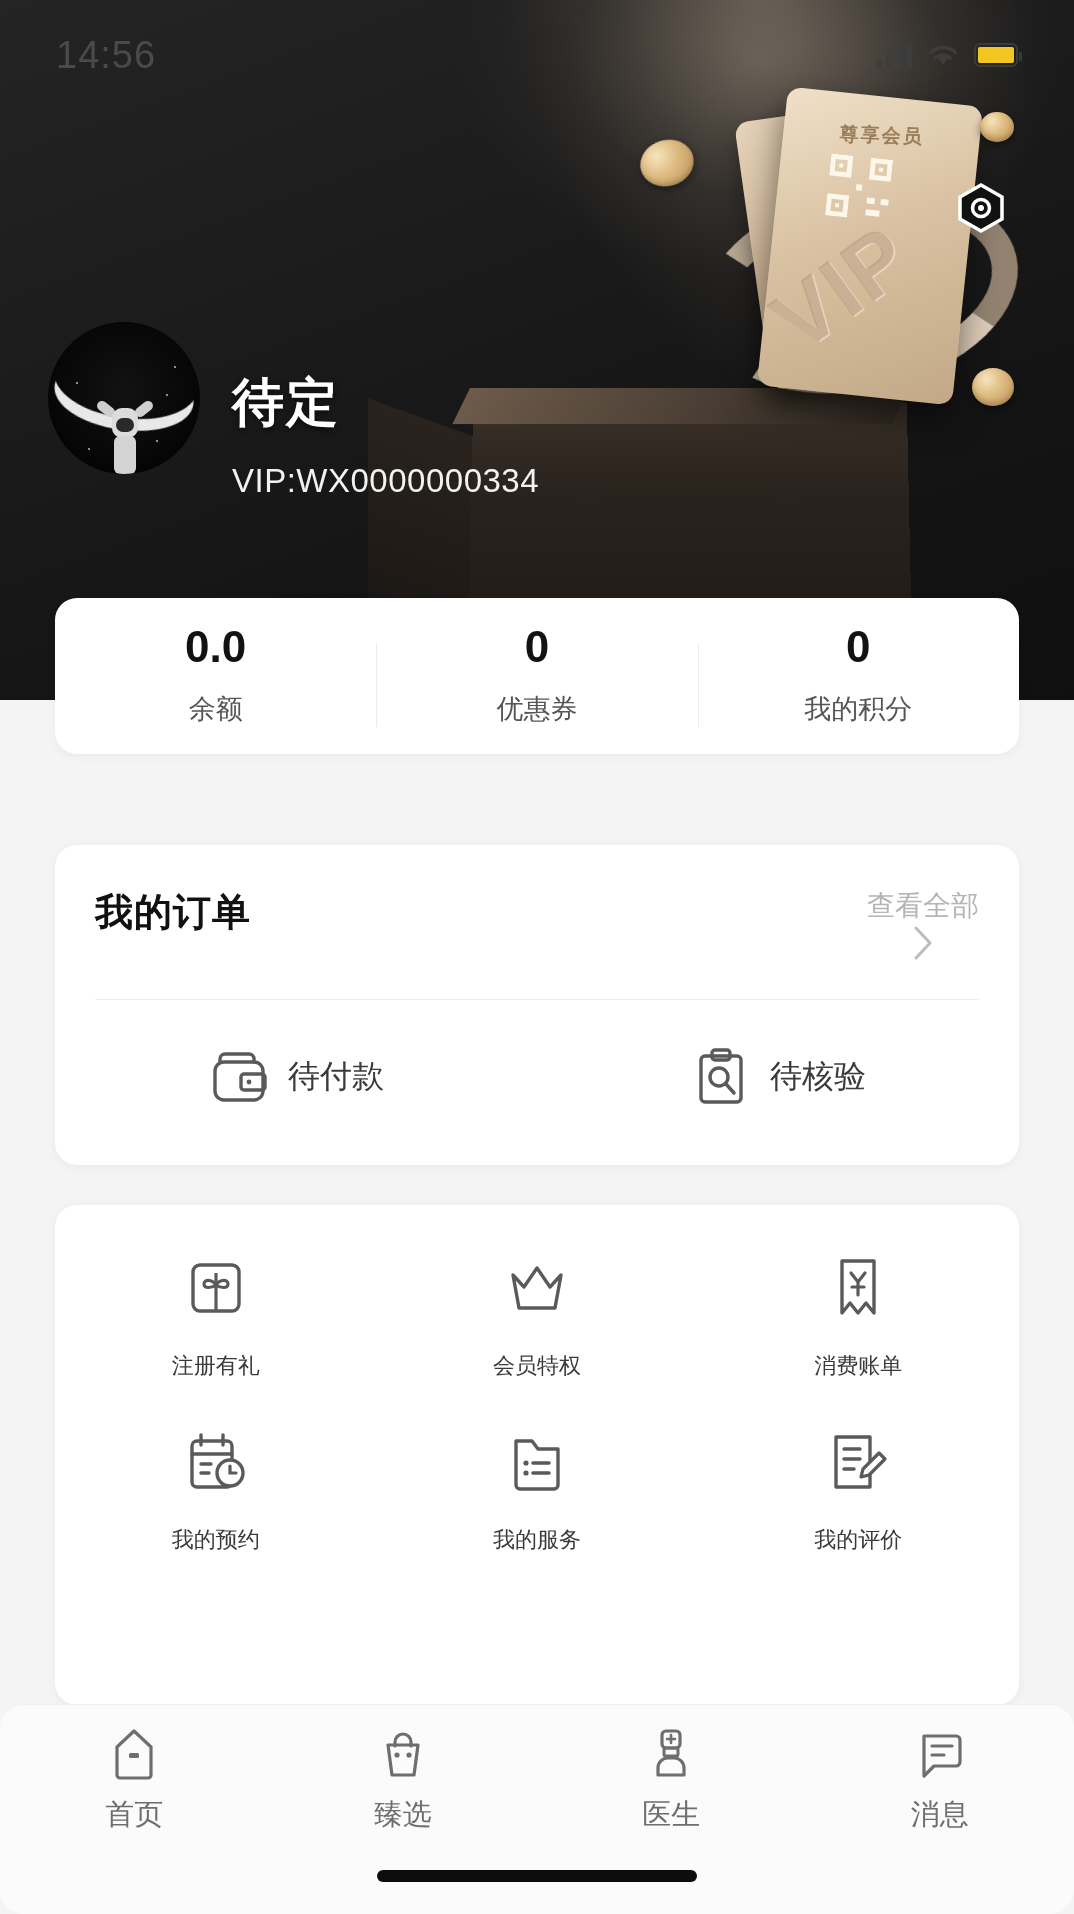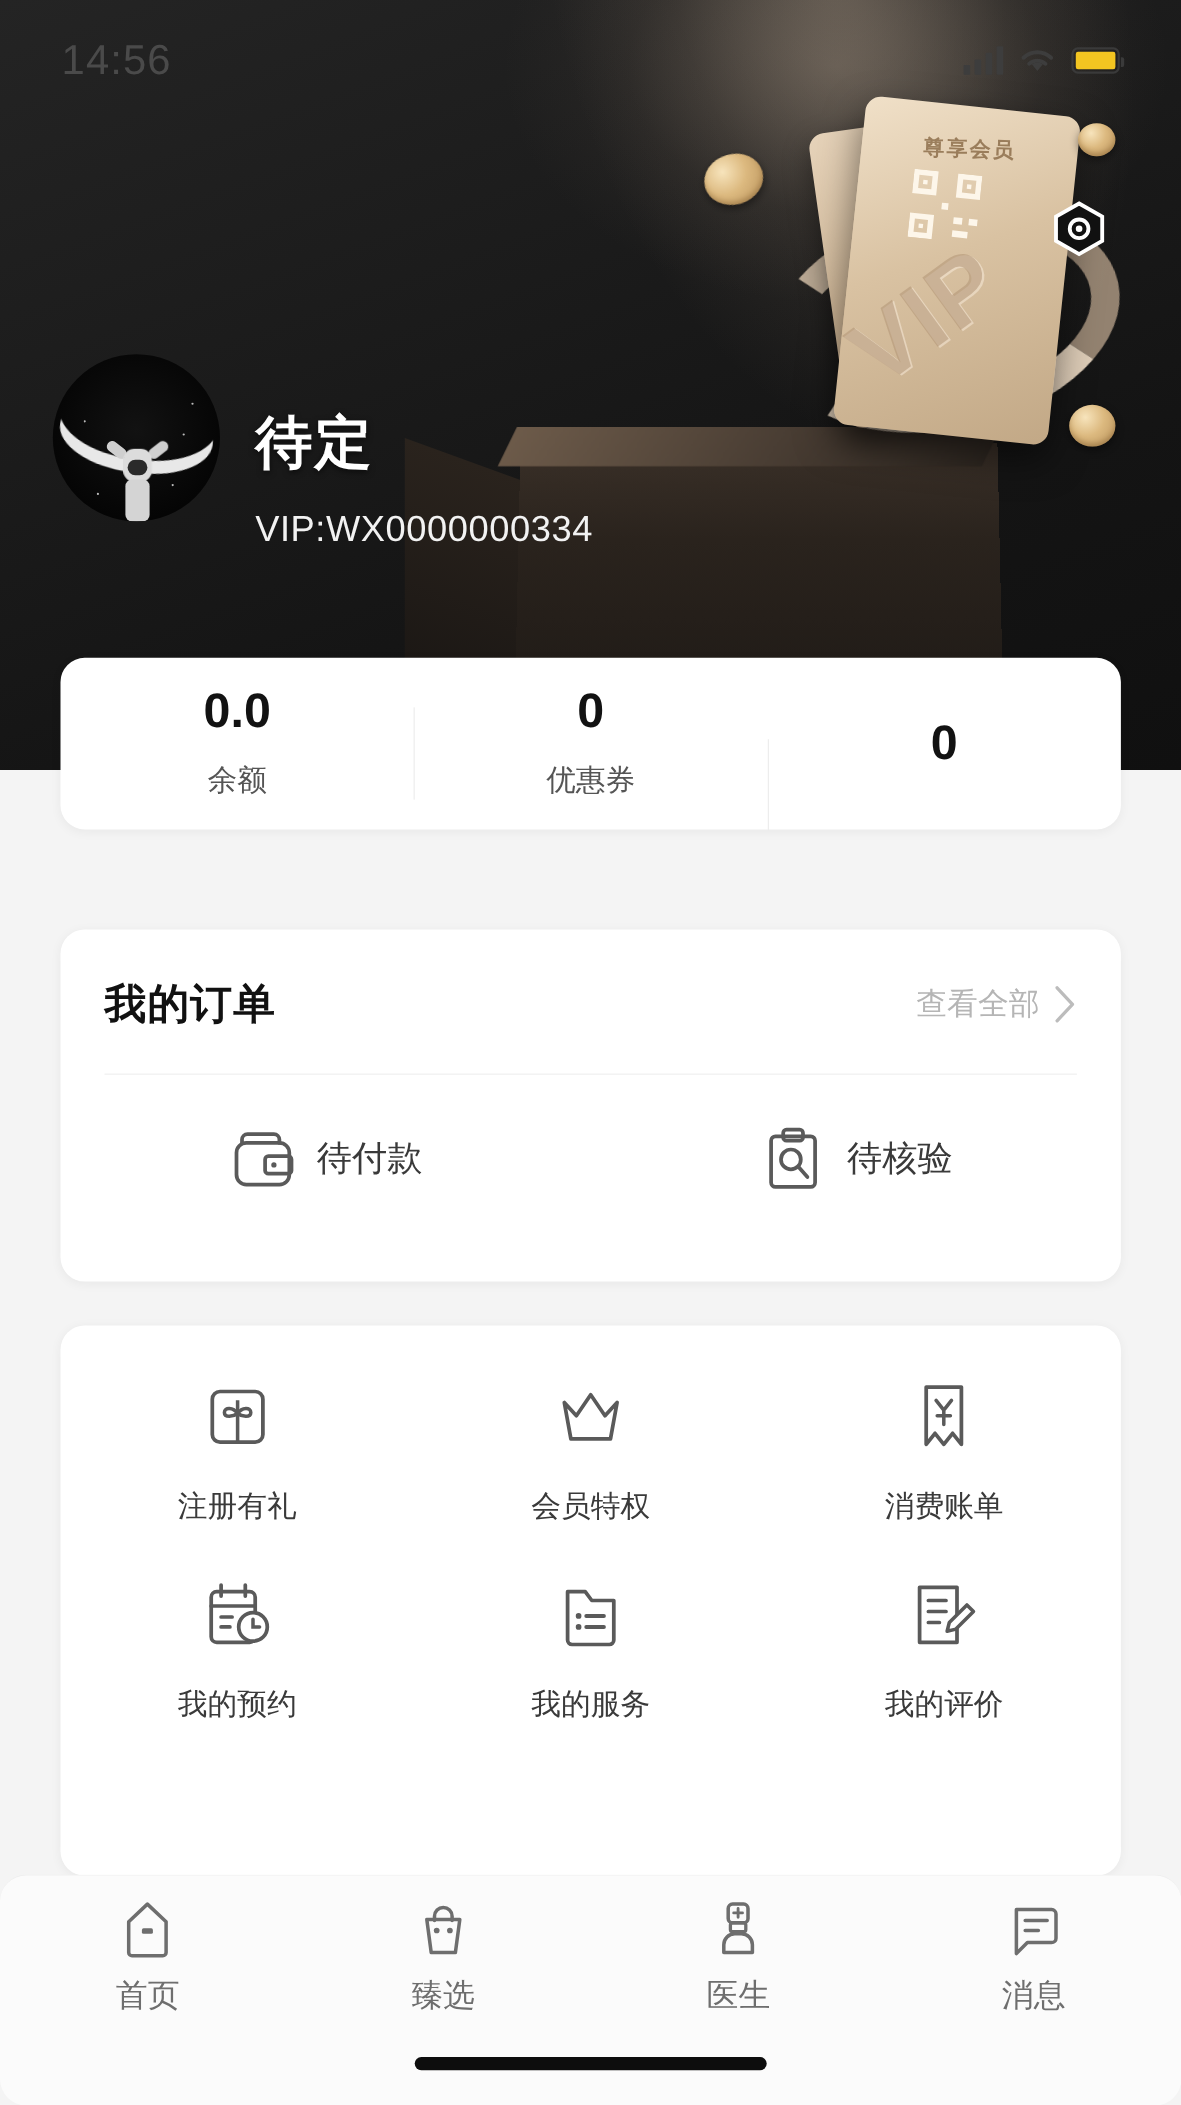--- a/index.html
+++ b/index.html
@@ -161,38 +161,38 @@
   }
   .stat-value{ font-size:44px; font-weight:bold; color:#121212; line-height:1; }
   .stat-label{ font-size:27px; color:#555; margin-top:22px; }
 
   .orders-card{ top:845px; height:320px; }
   .orders-head{
     display:flex; justify-content:space-between;
     padding:42px 40px 0 40px;
   }
   .orders-title{ font-size:38px; font-weight:bold; color:#111; letter-spacing:1px; }
-  .orders-more{ display:flex; align-items:center; gap:12px; }
+  .orders-more{ display:flex; align-items:center; gap:0;flex-direction:column; }
   .orders-more-text{ font-size:28px; color:#b5b5b5; }
   .divider{
     height:1px; background:#eeeeee; margin:38px 40px 0 40px;
   }
   .orders-items{ display:flex; margin-top:46px; }
   .order-item{
     flex:1; display:flex; align-items:center; justify-content:center; gap:18px;
   }
   .order-label{ font-size:32px; color:#3a3a3a; }
 
   .grid-card{ top:1205px; height:500px; padding:46px 0 0 0; overflow:hidden; }
   .grid{ display:flex; flex-wrap:wrap; }
   .grid-cell{
     width:33.3333%; display:flex; flex-direction:column;
     align-items:center; margin-bottom:44px;
   }
-  .grid-label{ font-size:27px; color:#3a3a3a; margin-top:26px; }
+  .grid-label{ font-size:22px; color:#3a3a3a; margin-top:26px; }
 
   
   .tabbar{
     position:absolute; left:0; bottom:0; width:1074px; height:210px;
     background:#fbfbfb; border-top:1px solid #efefef;
     display:flex; align-items:flex-start; padding-top:20px;border-radius:24px;
   }
   .tab{
     flex:1; display:flex; flex-direction:column; align-items:center; gap:12px;
   }
@@ -307,20 +307,21 @@
   <div class="stat">
     <div class="stat-value">0.0</div>
     <div class="stat-label">余额</div>
   </div>
   <div class="stat">
     <div class="stat-value">0</div>
     <div class="stat-label">优惠券</div>
   </div>
   <div class="stat">
     <div class="stat-value">0</div>
+    <div class="stat-label">我的积分</div>
   </div>
 </div>
 
 <div class="card orders-card">
   <div class="orders-head">
     <div class="orders-title">我的订单</div>
     <div class="orders-more">
       <span class="orders-more-text">查看全部</span>
       <svg width="22" height="36" viewBox="0 0 22 36">
         <path d="M4 3l14 15L4 33" fill="none" stroke="#bcbcbc" stroke-width="3" stroke-linecap="round" stroke-linejoin="round"></path>

